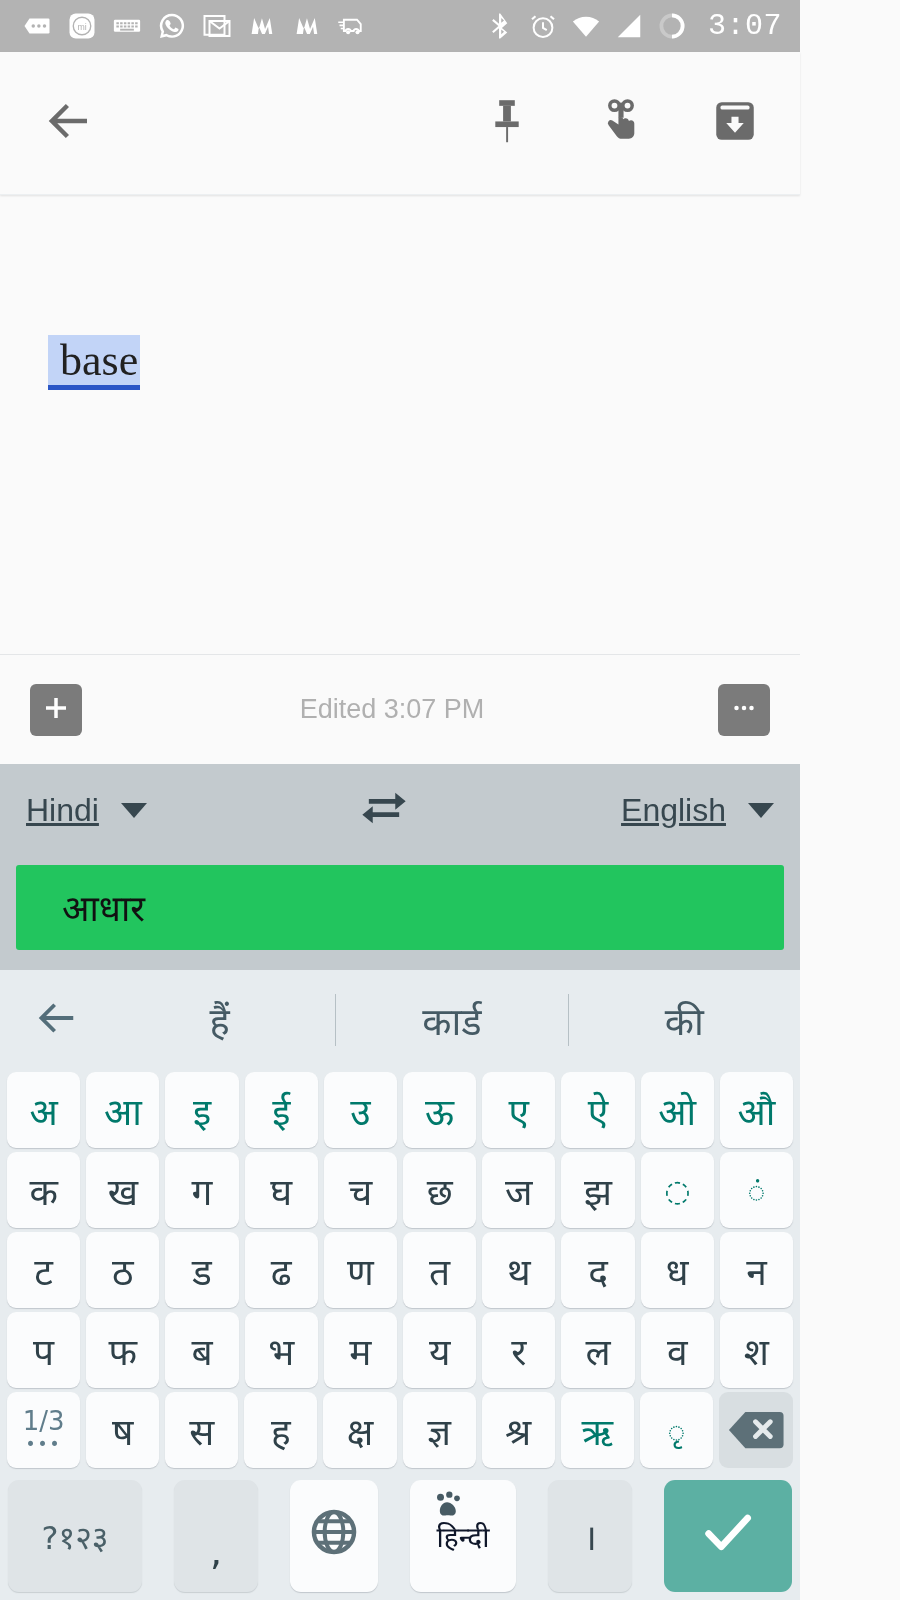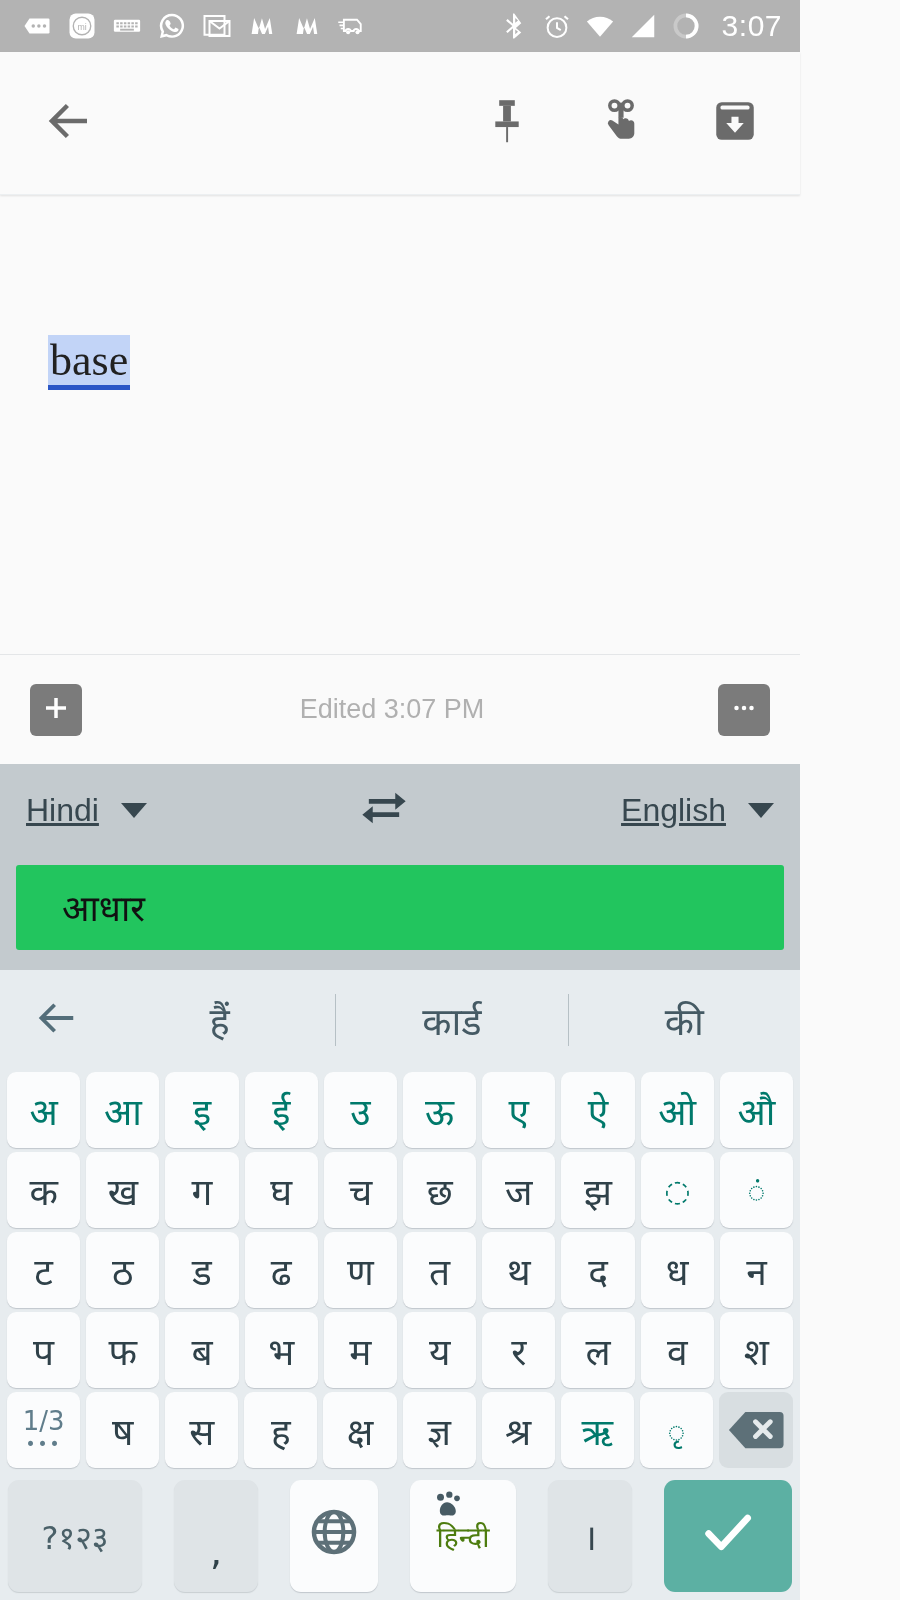--- a/index.html
+++ b/index.html
@@ -14,21 +14,21 @@
   
   .statusbar {
     height: 52px; background: #b3b3b3; color: #ffffff;
     display: flex; align-items: center; padding: 0 18px 0 22px;
     flex: 0 0 52px;
   }
   .sb-left { display: flex; align-items: center; gap: 15px; flex: 1 1 auto; }
   .sb-right { display: flex; align-items: center; gap: 13px; }
   .sb-ico { width: 30px; height: 30px; display: block; }
   .sb-ico svg { display: block; width: 30px; height: 30px; fill: #ffffff; }
-  .sb-time { font-size: 30px; line-height: 1; letter-spacing: .5px; margin-left: 8px; color: #fff; }
+  .sb-time { font-size: 30px; line-height: 1; letter-spacing: .5px; margin-left: 8px; color: #fff; font-family: Liberation Mono, monospace; }
 
   
   .toolbar {
     flex: 0 0 143px; background: #fafafa;
     display: flex; align-items: center; padding: 0 26px 0 30px;
     border-bottom: 1px solid #eceff1;
     box-shadow: 0 1px 2px rgba(0,0,0,.10);
     position: relative; z-index: 3;
   }
   .tb-btn { width: 78px; height: 78px; display: flex; align-items: center; justify-content: center; }
@@ -39,21 +39,21 @@
   
   .note-body {
     flex: 1 1 auto; background: #fafafa; position: relative;
     padding: 140px 0 0 48px; overflow: hidden;
   }
   .note-text {
     display: inline-block;
     font-size: 44px; line-height: 1.08; color: #212121;
     background: #c2d4f7;
     border-bottom: 5px solid #2a56c6;
-    padding: 2px 2px 0 2px;
+    padding: 2px 2px 0 12px;
     font-family: "Liberation Serif", "DejaVu Serif", serif;
   }
 
   
   .note-footer {
     flex: 0 0 110px; background: #fafafa; border-top: 1px solid #e4e6e8;
     display: flex; align-items: center; padding: 0 30px;
     position: relative;
   }
   .sq-btn {
@@ -119,21 +119,21 @@
   .key.fn { font-size: 26px; color: #607d8b; flex-direction: column; line-height: 1; }
   .key.fn .fn-dots { font-size: 17px; letter-spacing: 2px; margin-top: 2px; }
 
   
   .krow.bottom { height: 122px; align-items: stretch; padding: 10px 4px 0 4px; gap: 24px; }
   .krow.bottom .key { height: auto; margin: 0 4px; border-radius: 11px; }
   .k-num { flex: 0 0 134px; background: #dfe4e7; box-shadow: 0 1px 1px rgba(60,70,80,.18); font-size: 32px; color: #4a6068; }
   .k-comma { flex: 0 0 84px; background: #dfe4e7; box-shadow: 0 1px 1px rgba(60,70,80,.18); font-size: 38px; align-items: flex-end !important; padding-bottom: 18px; }
   .k-globe { flex: 0 0 88px; background: #fbfcfd; }
   .k-space { flex: 1 1 auto; background: #fbfcfd; position: relative; }
-  .k-space .sp-label { font-size: 28px; color: #4d7c0f; }
+  .k-space .sp-label { font-size: 28px; color: #0f172a; }
   .k-space .paw { position: absolute; left: 18px; top: 8px; }
   .k-danda { flex: 0 0 84px; background: #dfe4e7; box-shadow: 0 1px 1px rgba(60,70,80,.18); font-size: 36px; color: #37474f; }
   .k-enter { flex: 0 0 128px; background: #5cb0a3; box-shadow: none; }
   .k-enter svg { stroke: #ffffff; }
   .k-bksp svg { fill: #ffffff; }
   .bksp-shape {
     width: 74px; height: 52px; display: flex; align-items: center; justify-content: center;
   }
 </style>
 </head>

